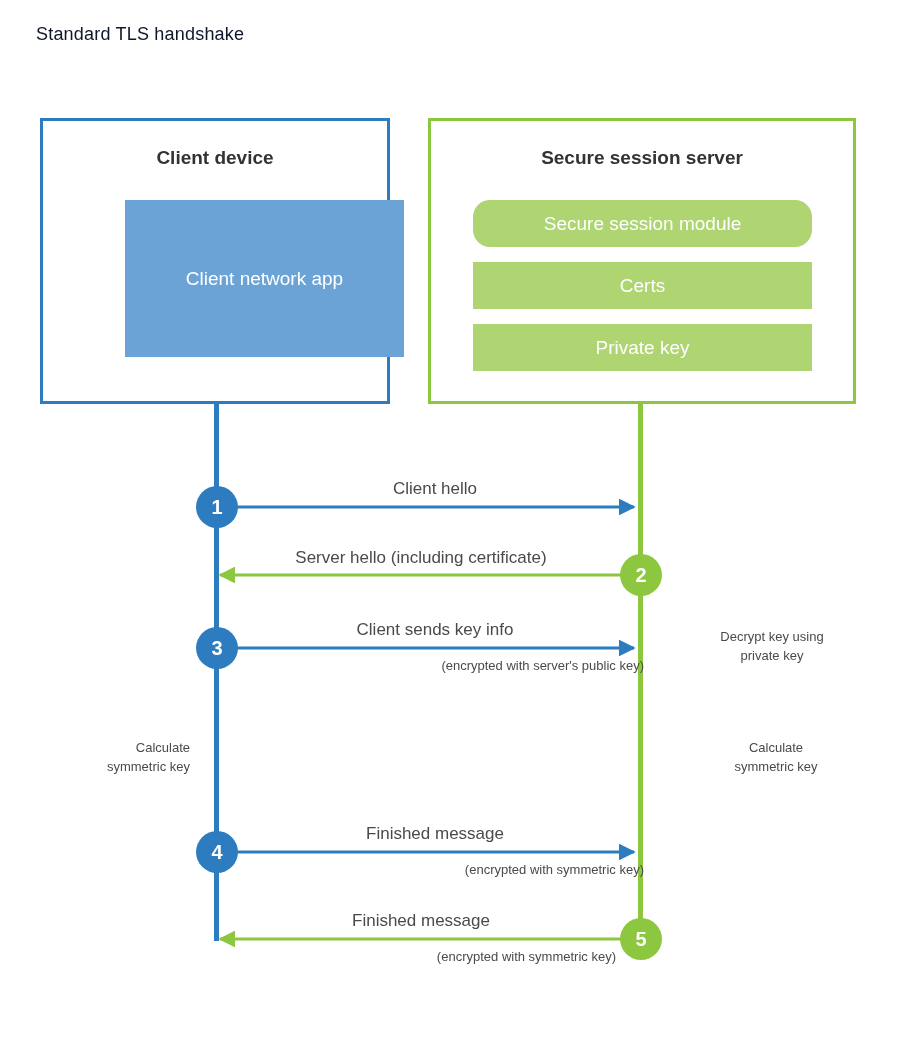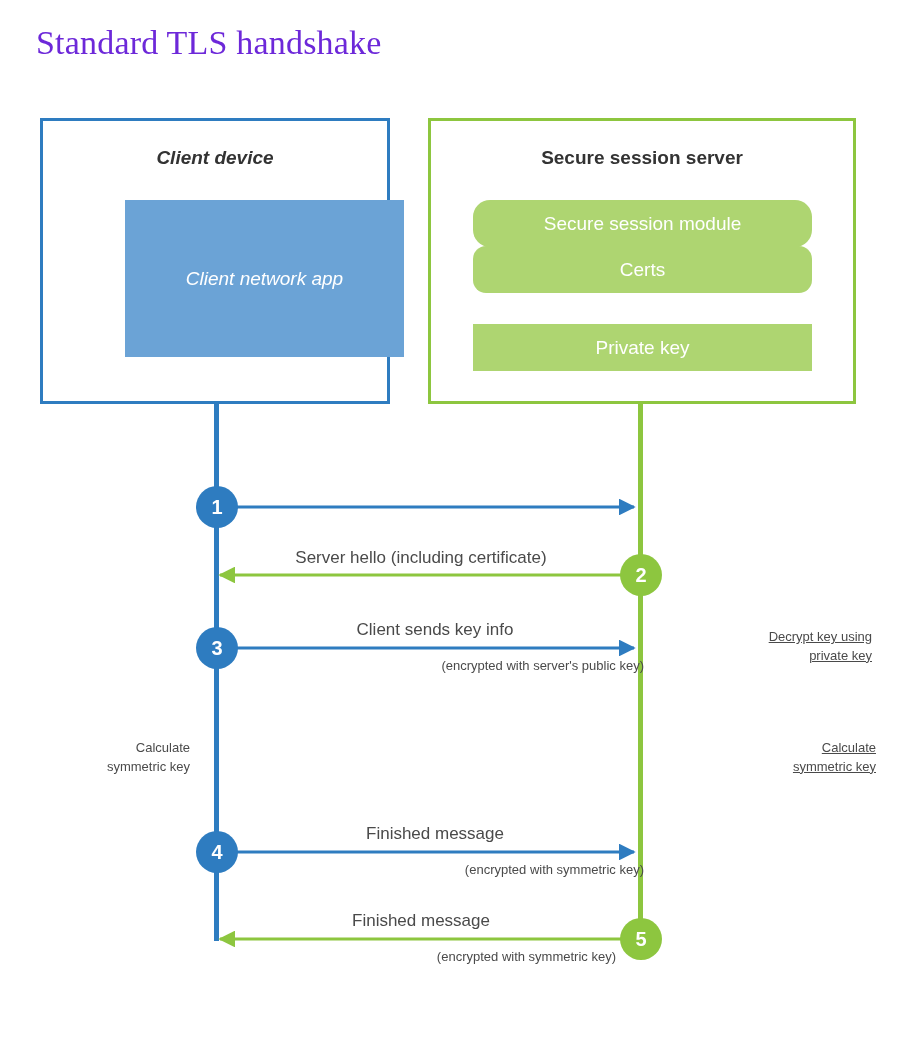--- a/index.html
+++ b/index.html
@@ -20,41 +20,39 @@
     left: 0; top: 0;
     width: 900px;
     height: 1058px;
   }
 
   
   .page-title {
     position: absolute;
     left: 36px;
     top: 24px;
-    font-size: 34px;
+    font-size: 18px;
     font-weight: 300;
-    color: #6d28d9;
+    color: #0f172a;
     letter-spacing: 0.2px;
     white-space: nowrap;
-    font-family: Liberation Serif, serif;
   }
 
   
   .entity-box {
     position: absolute;
     background: #ffffff;
     box-sizing: border-box;
   }
   .entity-box.client {
     left: 40px;
     top: 118px;
     width: 350px;
     height: 286px;
     border: 3px solid #2E7CC0;
-    font-style: italic;
   }
   .entity-box.server {
     left: 428px;
     top: 118px;
     width: 428px;
     height: 286px;
     border: 3px solid #8DC63F;
   }
   .entity-title {
     position: absolute;
@@ -94,21 +92,21 @@
     position: absolute;
     left: 42px;
     width: 339px;
     height: 47px;
     background: #AED571;
     display: flex;
     align-items: center;
     justify-content: center;
   }
   .server-bar.b0 { top: 79px; border-radius: 17px; }
-  .server-bar.b1 { top: 125px; border-radius: 13px; }
+  .server-bar.b1 { top: 141px; }
   .server-bar.b2 { top: 203px; }
   .server-bar-label {
     color: #ffffff;
     font-size: 19px;
     font-weight: 400;
     text-align: center;
     white-space: nowrap;
   }
 
   
@@ -171,21 +169,21 @@
   }
 
   
   .side-note {
     position: absolute;
     color: #4a4a4a;
     font-size: 13px;
     line-height: 1.45;
   }
   .side-note.left  { text-align: right; }
-  .side-note.right { text-align: right; text-decoration: underline; }
+  .side-note.right { text-align: center; }
 </style>
 </head>
 <body>
 
 <div id="diagram-root">
 
   <div class="page-title">Standard TLS handshake</div>
 
   <div class="entity-box client">
     <div class="entity-title">Client device</div>
@@ -240,20 +238,21 @@
   <div class="step-circle blue" style="left:196px; top:627px;">
     <span>3</span>
   </div>
   <div class="step-circle blue" style="left:196px; top:831px;">
     <span>4</span>
   </div>
   <div class="step-circle green" style="left:620px; top:918px;">
     <span>5</span>
   </div>
 
+  <div class="msg-label" style="left:226px; width:418px; top:479px;">Client hello</div>
 
   <div class="msg-label" style="left:226px; width:418px; top:620px;">Client sends key info</div>
 
   <div class="msg-label" style="left:226px; width:390px; top:548px;">Server hello (including certificate)</div>
   <div class="msg-sublabel" style="left:226px; width:418px; top:658px;">(encrypted with server's public key)</div>
 
   <div class="msg-label" style="left:226px; width:418px; top:824px;">Finished message</div>
   <div class="msg-sublabel" style="left:226px; width:418px; top:862px;">(encrypted with symmetric key)</div>
 
   <div class="msg-label" style="left:226px; width:390px; top:911px;">Finished message</div>

